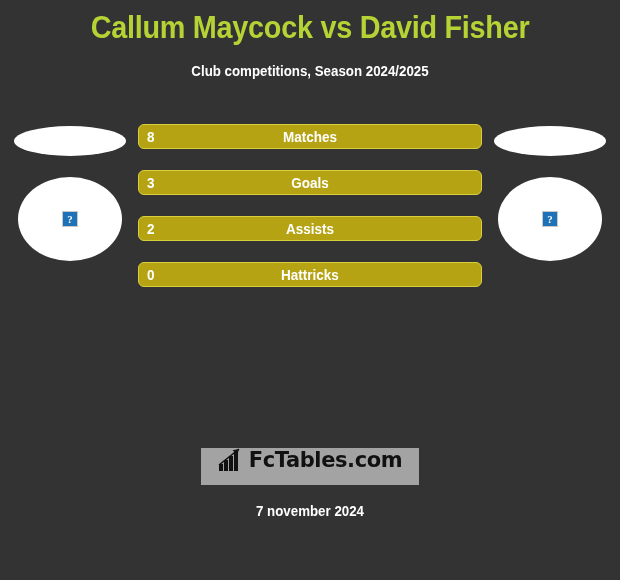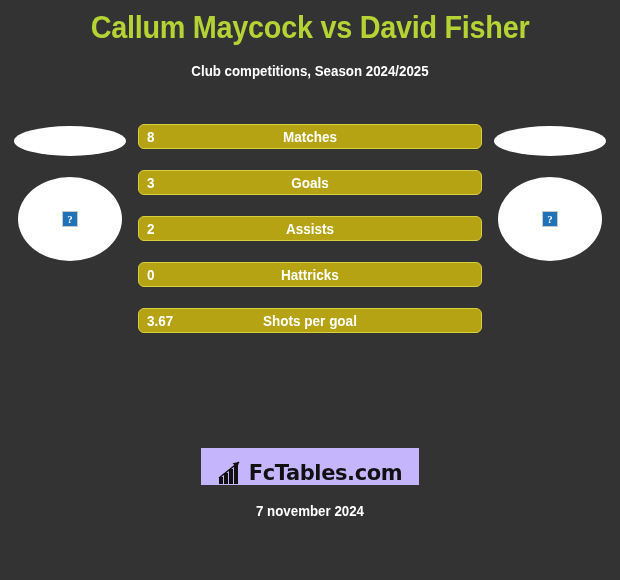--- a/index.html
+++ b/index.html
@@ -154,23 +154,23 @@
     white-space: nowrap;
   }
 
   
   .logo-box {
     position: absolute;
     top: 448px;
     left: 201px;
     width: 218px;
     height: 37px;
-    background: #c4b5fd;
+    background: #a3a3a3;
     display: flex;
-    align-items: flex-end;
+    align-items: flex-start;
     justify-content: center;
     gap: 5px;
   }
   .logo-icon { flex: 0 0 auto; display: block; }
   .logo-text {
     color: #111111;
     font-size: 21px;
     font-weight: bold;
     letter-spacing: -0.4px;
     font-family: "DejaVu Sans", sans-serif;
@@ -235,24 +235,20 @@
       <div class="stat-value">2</div>
       <div class="stat-label">Assists</div>
     </div>
 
     <div class="stat-row">
       <div class="stat-value">0</div>
       <div class="stat-label">Hattricks</div>
     </div>
 
 
-    <div class="stat-row">
-      <div class="stat-value">3.67</div>
-      <div class="stat-label">Shots per goal</div>
-    </div>
 
 
   </div>
 
   <div class="logo-box">
     <svg class="logo-icon" width="26" height="24" viewBox="0 0 26 24">
       <rect x="1" y="16" width="4" height="7" fill="#111111"></rect>
       <rect x="6" y="12" width="4" height="11" fill="#111111"></rect>
       <rect x="11" y="8" width="4" height="15" fill="#111111"></rect>
       <rect x="16" y="3" width="4" height="20" fill="#111111"></rect>

